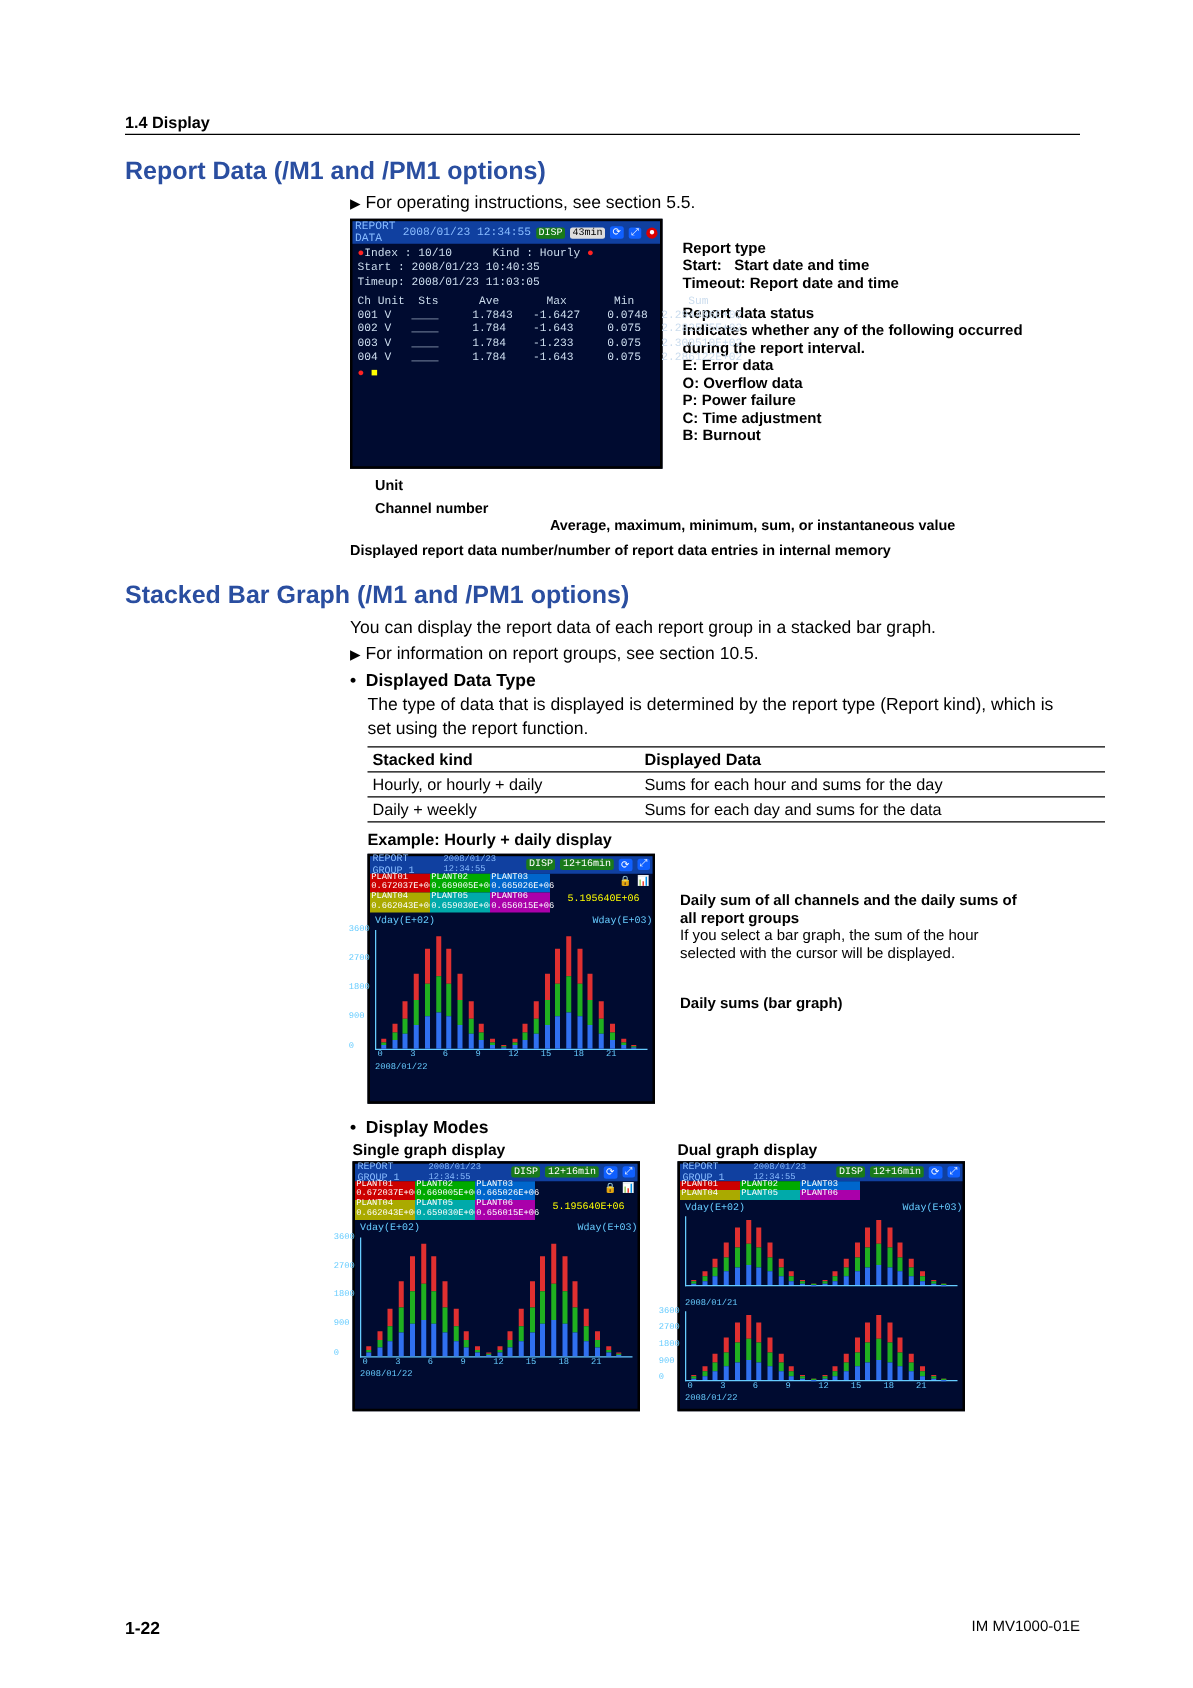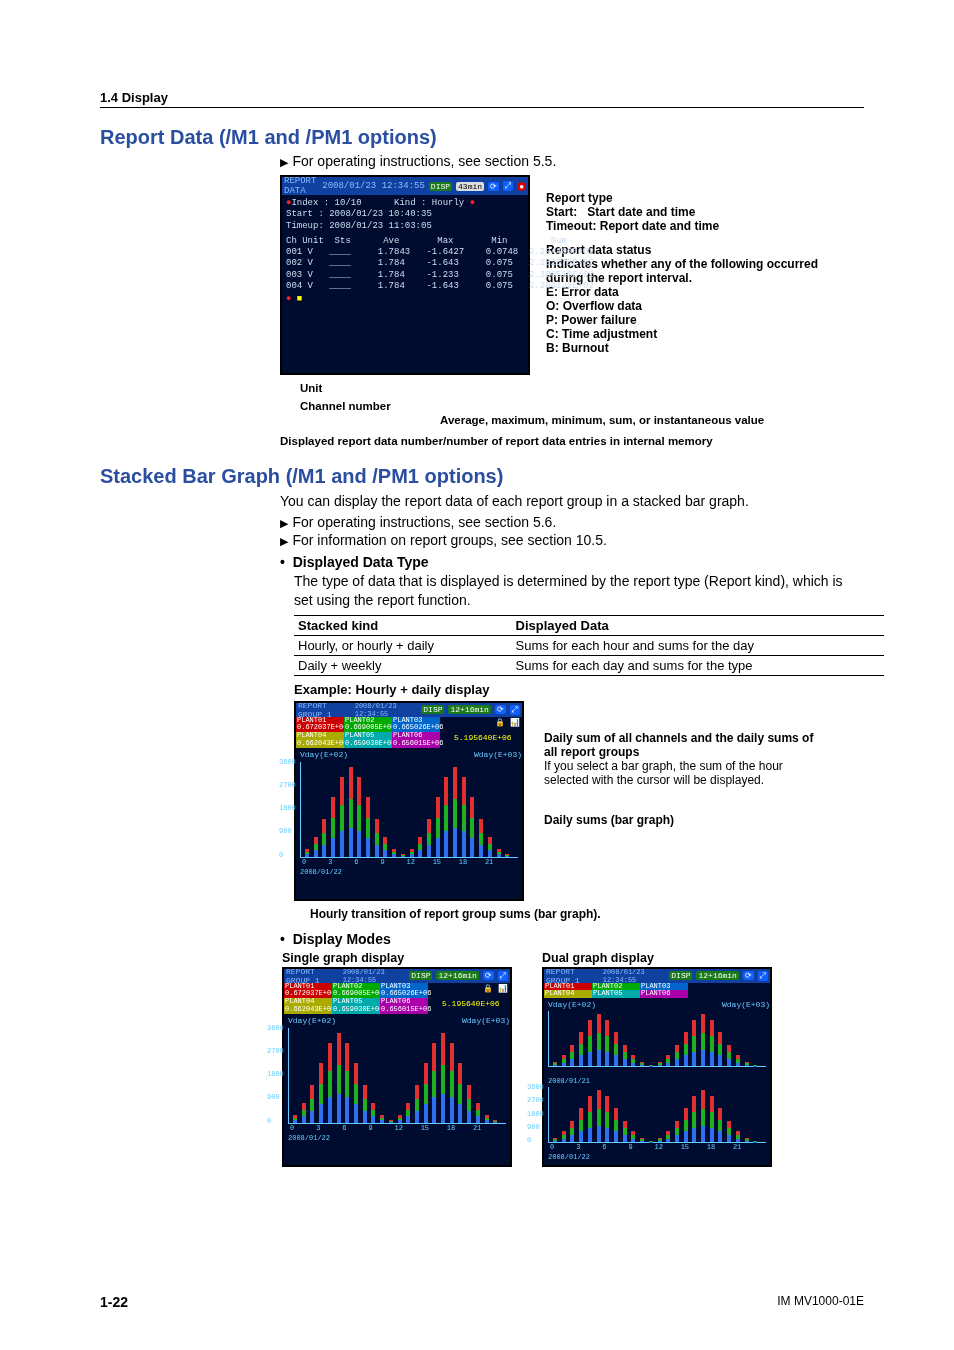--- a/index.html
+++ b/index.html
@@ -155,39 +155,38 @@
         <div><b>B: Burnout</b></div>
       </div>
     </div>
     <div style="margin-left:160px;"><span class="below-caption">Average, maximum, minimum, sum, or instantaneous value</span></div>
     <div class="below-caption" style="margin-top:8px;">Displayed report data number/number of report data entries in internal memory</div>
   </div>
 
   <h2 class="section-title">Stacked Bar Graph (/M1 and /PM1 options)</h2>
   <div class="body-indent">
     <div class="body-text">You can display the report data of each report group in a stacked bar graph.</div>
-    <div class="bullet-row"><span class="tri">▶</span><span>For operating instructions, see section 5.6.</span></div>
     <div class="bullet-row"><span class="tri">▶</span><span>For information on report groups, see section 10.5.</span></div>
 
     <div class="bullet-row" style="margin-top:6px;"><span style="font-weight:bold;">•&nbsp;&nbsp;</span><span class="sub-head">Displayed Data Type</span></div>
     <div class="body-text" style="margin-left:14px;">The type of data that is displayed is determined by the report type (Report kind), which is set using the report function.</div>
 
     <table class="tbl" style="margin-left:14px;">
       <tbody>
           <tr class="hdr">
             <td>Stacked kind</td>
             <td>Displayed Data</td>
           </tr>
       <tr class="row">
             <td>Hourly, or hourly + daily</td>
             <td>Sums for each hour and sums for the day</td>
           </tr>
       <tr class="row">
             <td>Daily + weekly</td>
-            <td>Sums for each day and sums for the type</td>
+            <td>Sums for each day and sums for the data</td>
           </tr>
     </tbody>
       </table>
 
     <div class="example-label" style="margin-left:14px;">Example: Hourly + daily display</div>
 
     <div class="fig2" style="margin-left:14px;">
       <div>
         <div class="screen2">
           <div class="titlebar">
@@ -352,21 +351,20 @@
           <div style="color:#6cf; font-size:7px; margin:10px 0 0 4px;">2008/01/22</div>
         </div>
       </div>
       <div class="anno">
         <div><b>Daily sum of all channels and the daily sums of all report groups</b></div>
         <div>If you select a bar graph, the sum of the hour selected with the cursor will be displayed.</div>
         <div style="height:26px;"></div>
         <div><b>Daily sums (bar graph)</b></div>
       </div>
     </div>
-    <div class="caption-small" style="margin-left:30px;">Hourly transition of report group sums (bar graph).</div>
 
     <div class="bullet-row" style="margin-top:10px;"><span style="font-weight:bold;">•&nbsp;&nbsp;</span><span class="sub-head">Display Modes</span></div>
 
     <div class="modes-row" style="margin-left:2px;">
       <div class="col">
         <div class="cap">Single graph display</div>
         <div class="screen2">
           <div class="titlebar">
               <span class="t">REPORT GROUP 1</span>
               <span style="color:#8bf;font-size:7px;">2008/01/23 12:34:55</span>

